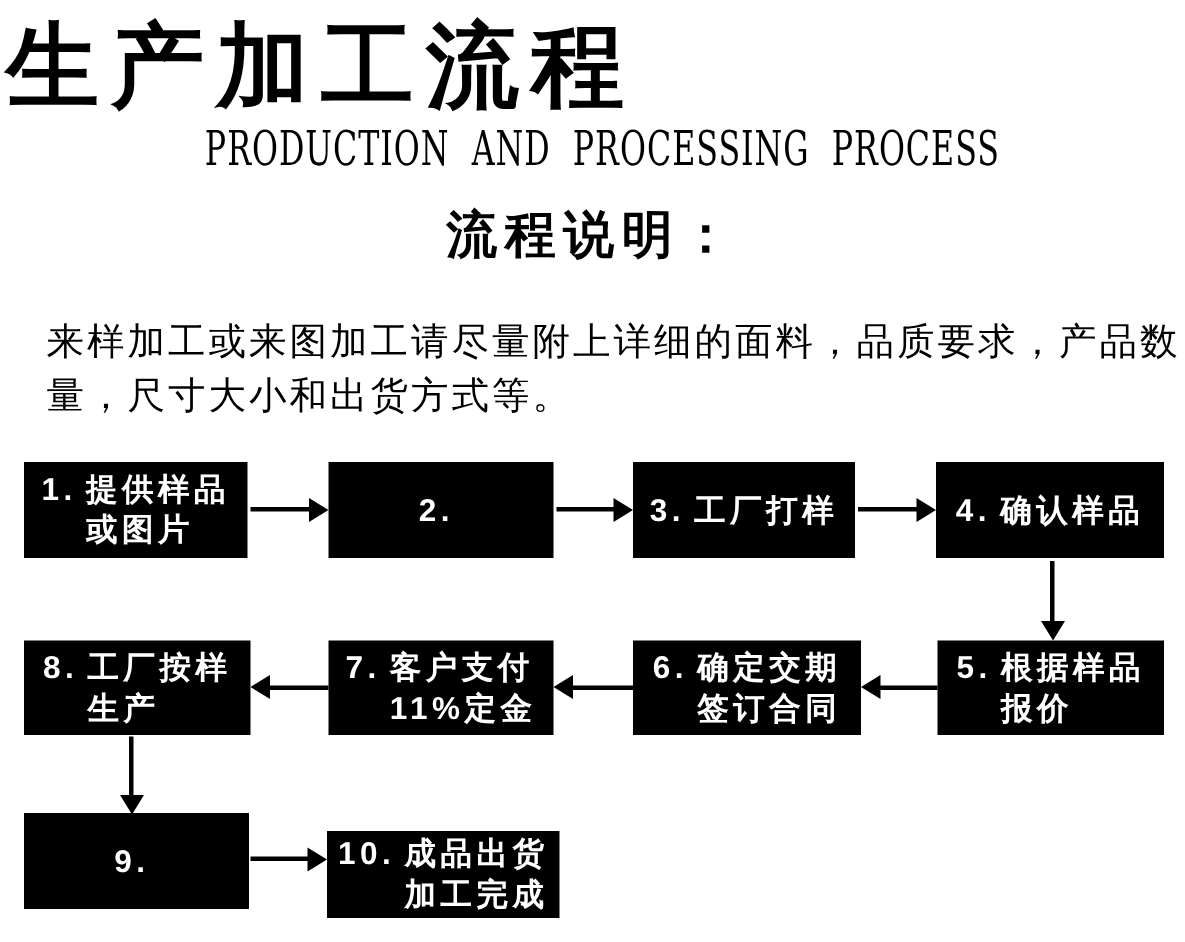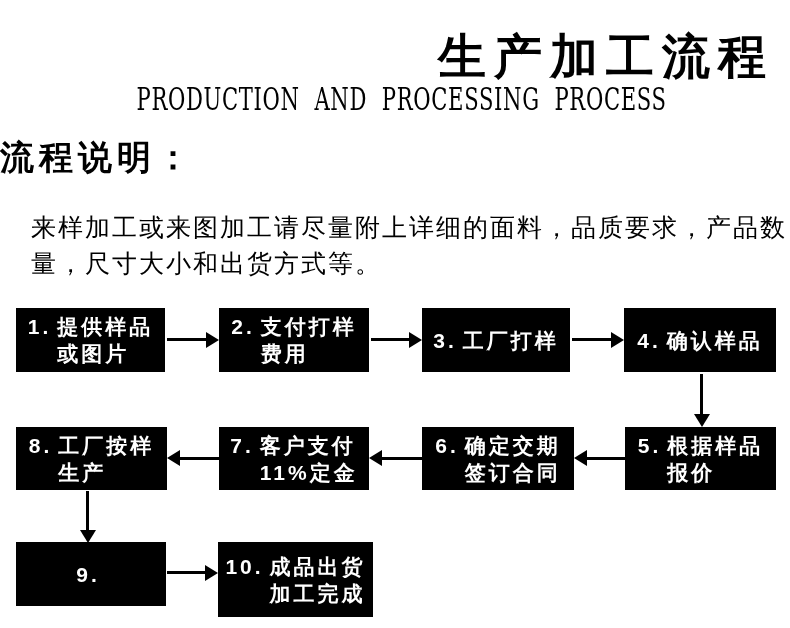--- a/index.html
+++ b/index.html
@@ -6,24 +6,24 @@
   .canvas{
     position:relative;
     width:790px;height:628px;
     background:#ffffff;
     overflow:hidden;
     font-family:"Liberation Sans",sans-serif;
     color:#000000;
   }
   .title{
     position:absolute;left:0;right:0;top:12px;
-    margin:16px;
-    text-align:right;
-    font-family:"DejaVu Serif","Liberation Serif",serif;
-    font-size:48px;font-weight:700;
+    margin:4px;
+    text-align:left;
+    font-family:"DejaVu Serif","Liberation Serif",serif;
+    font-size:62px;font-weight:700;
     letter-spacing:8px;
     line-height:56px;
     color:#000000;
     white-space:nowrap;
   }
   .subtitle{
     position:absolute;left:0;right:0;top:80px;
     text-align:left;
     white-space:nowrap;
   }
@@ -31,21 +31,21 @@
     display:inline-block;
     font-family:"DejaVu Serif","Liberation Serif",serif;
     font-size:32px;font-weight:400;
     letter-spacing:1px;word-spacing:0.35em;
     transform:scaleX(0.66);transform-origin:center top;
     white-space:nowrap;
   }
   .section-heading{
     position:absolute;left:0;right:0;top:136px;
     margin:0;
-    text-align:left;
+    text-align:center;
     font-family:"DejaVu Serif","Liberation Serif",serif;
     font-size:34px;font-weight:700;
     letter-spacing:5px;
     line-height:42px;
     white-space:nowrap;
   }
   .description{
     position:absolute;left:14px;top:193px;width:766px;
     margin:17px;
     font-family:"DejaVu Serif","Liberation Serif",serif;
@@ -95,24 +95,20 @@
         <span class="lines">
           <span>提供样品</span>
           <span>或图片</span>
         </span>
       </span>
     </div>
 
     <div class="box" style="left:219px;top:308px;width:150px;height:64px">
       <span class="content">
         <span class="num">2.</span>
-        <span class="lines">
-          <span>支付打样</span>
-          <span>费用</span>
-        </span>
       </span>
     </div>
 
     <div class="box" style="left:422px;top:308px;width:148px;height:64px">
       <span class="content">
         <span class="num">3.</span>
         <span class="lines">
           <span>工厂打样</span>
           <span></span>
         </span>
@@ -168,21 +164,21 @@
         </span>
       </span>
     </div>
 
     <div class="box" style="left:16px;top:542px;width:150px;height:64px">
       <span class="content">
         <span class="num">9.</span>
       </span>
     </div>
 
-    <div class="box" style="left:218px;top:542px;width:155px;height:75px">
+    <div class="box" style="left:218px;top:554px;width:155px;height:58px">
       <span class="content">
         <span class="num">10.</span>
         <span class="lines">
           <span>成品出货</span>
           <span>加工完成</span>
         </span>
       </span>
     </div>
 
     <div>

